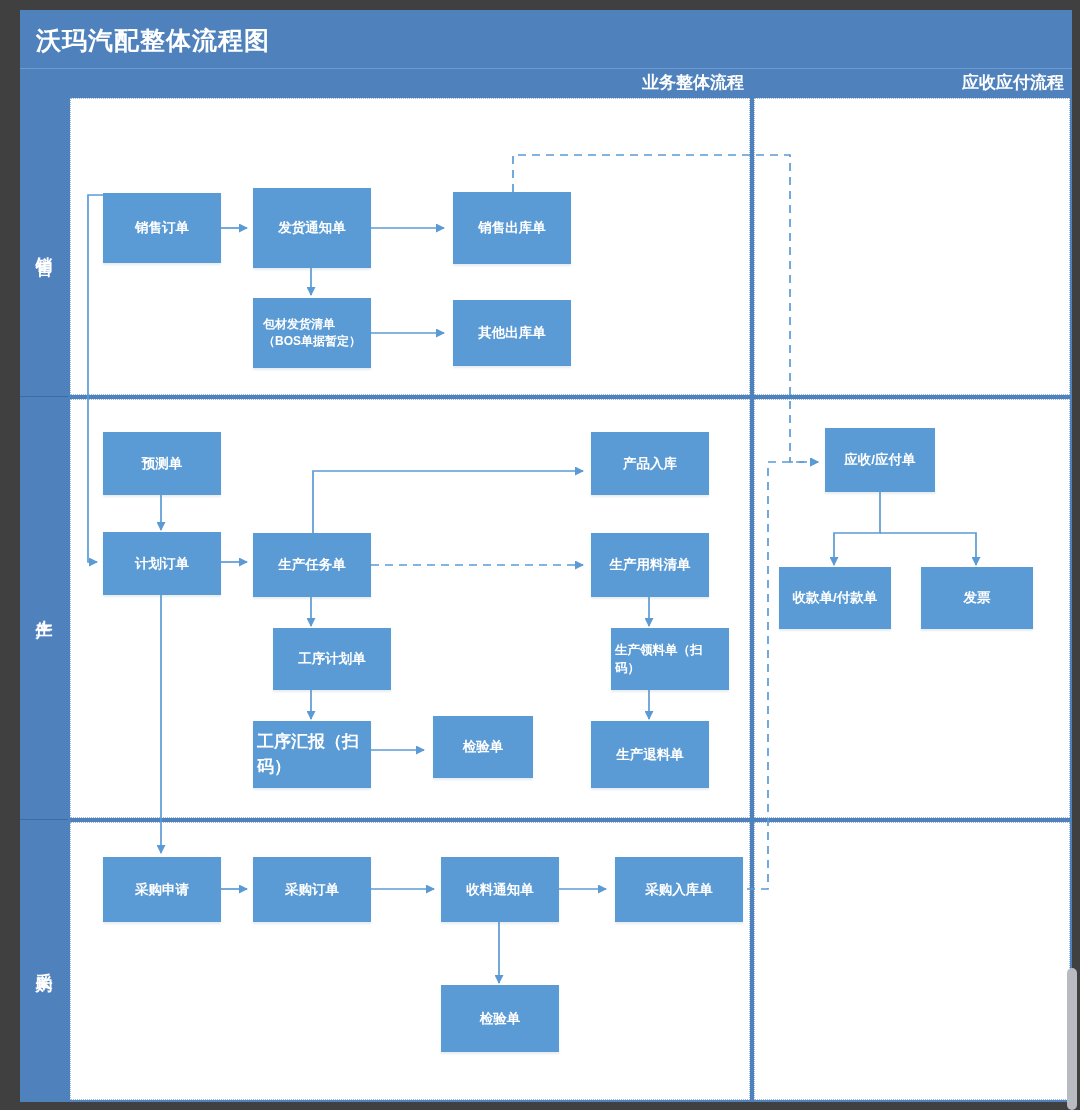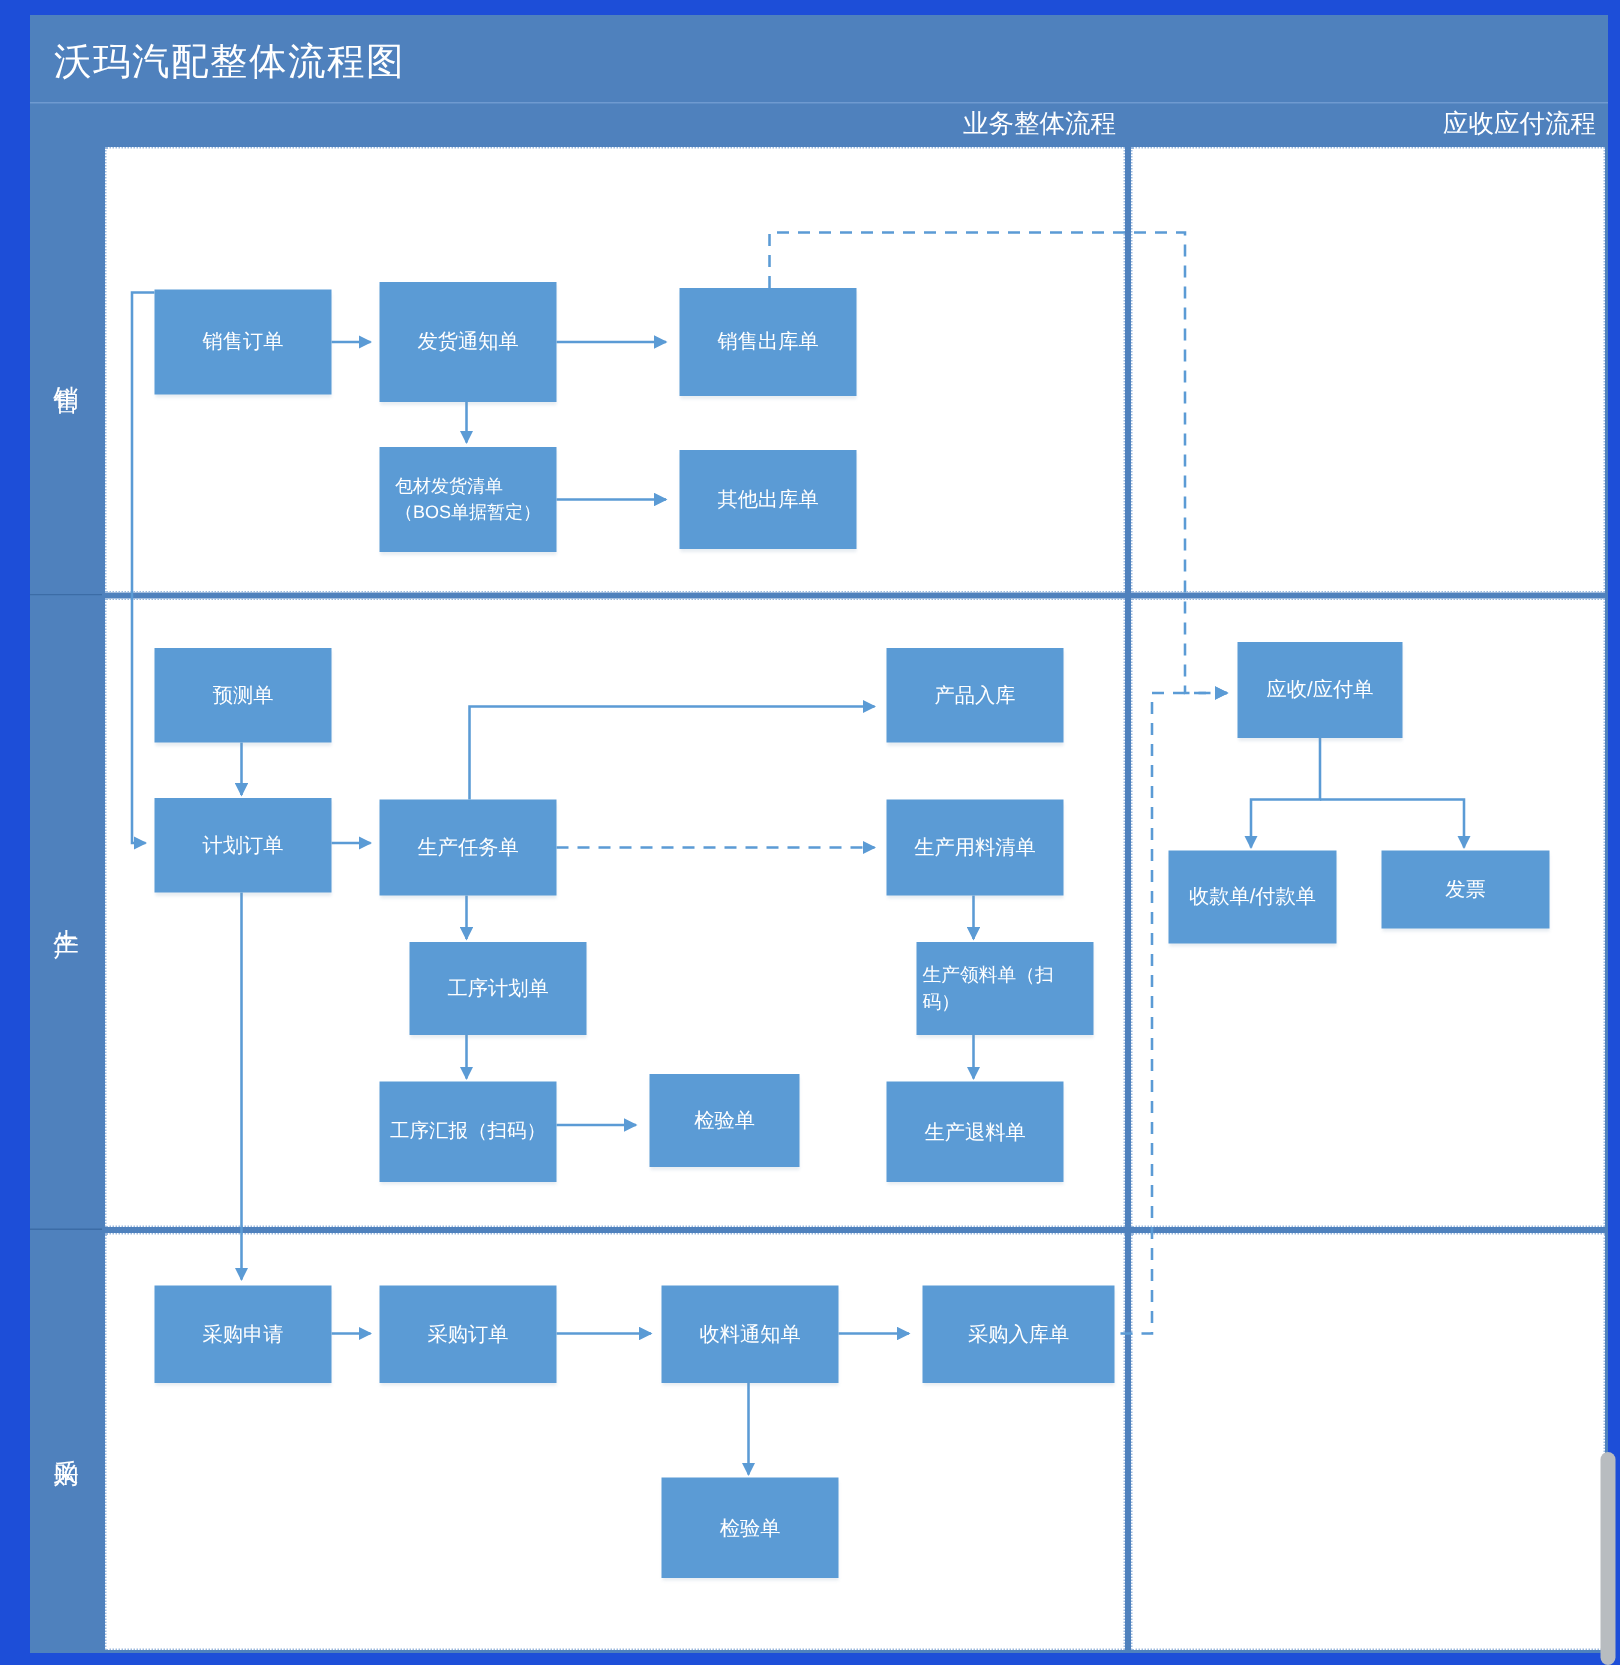--- a/index.html
+++ b/index.html
@@ -7,21 +7,22 @@
     margin: 0; padding: 0;
     width: 1080px; height: 1110px;
     background: #ffffff;
     font-family: "Liberation Sans", "DejaVu Sans", sans-serif;
     overflow: hidden;
   }
   #root {
     position: relative;
     width: 1080px;
     height: 1110px;
-    background: #1d4ed8;
+    background: #404040;
+    font-weight: bold;
   }
 
   
   .frame {
     position: absolute;
     left: 20px; top: 10px;
     width: 1052px; height: 1092px;
     background: #4F81BD;
   }
   .title {
@@ -214,30 +215,30 @@
 （BOS单据暂定）</div>
   <div class="node" style="left:453px;top:300px;width:118px;height:66px;">其他出库单</div>
 
   <div class="node" style="left:103px;top:432px;width:118px;height:63px;">预测单</div>
   <div class="node" style="left:103px;top:532px;width:118px;height:63px;">计划订单</div>
   <div class="node" style="left:253px;top:533px;width:118px;height:64px;">生产任务单</div>
   <div class="node" style="left:591px;top:432px;width:118px;height:63px;">产品入库</div>
   <div class="node" style="left:591px;top:533px;width:118px;height:64px;">生产用料清单</div>
   <div class="node" style="left:253px;top:628px;width:118px;height:62px;margin-left:20px;">工序计划单</div>
   <div class="node" style="left:591px;top:628px;width:118px;height:62px; font-size:12.5px;margin-left:20px;">生产领料单（扫码）</div>
-  <div class="node" style="left:253px;top:721px;width:118px;height:67px; font-size:13px;">工序汇报（扫码）</div>
+  <div class="node" style="left:253px;top:721px;width:118px;height:67px; font-size:17px;">工序汇报（扫码）</div>
   <div class="node" style="left:433px;top:716px;width:100px;height:62px;">检验单</div>
   <div class="node" style="left:591px;top:721px;width:118px;height:67px;">生产退料单</div>
 
   <div class="node" style="left:103px;top:857px;width:118px;height:65px;">采购申请</div>
   <div class="node" style="left:253px;top:857px;width:118px;height:65px;">采购订单</div>
   <div class="node" style="left:441px;top:857px;width:118px;height:65px;">收料通知单</div>
   <div class="node" style="left:615px;top:857px;width:128px;height:65px;">采购入库单</div>
   <div class="node" style="left:441px;top:985px;width:118px;height:67px;">检验单</div>
 
   <div class="node" style="left:825px;top:428px;width:110px;height:64px;">应收/应付单</div>
   <div class="node" style="left:779px;top:567px;width:112px;height:62px;">收款单/付款单</div>
-  <div class="node" style="left:921px;top:567px;width:112px;height:52px;">发票</div>
+  <div class="node" style="left:921px;top:567px;width:112px;height:62px;">发票</div>
 
   <div class="scrollbar-track"></div>
   <div class="scrollbar-thumb"></div>
 
 </div>
 
 </body></html>

